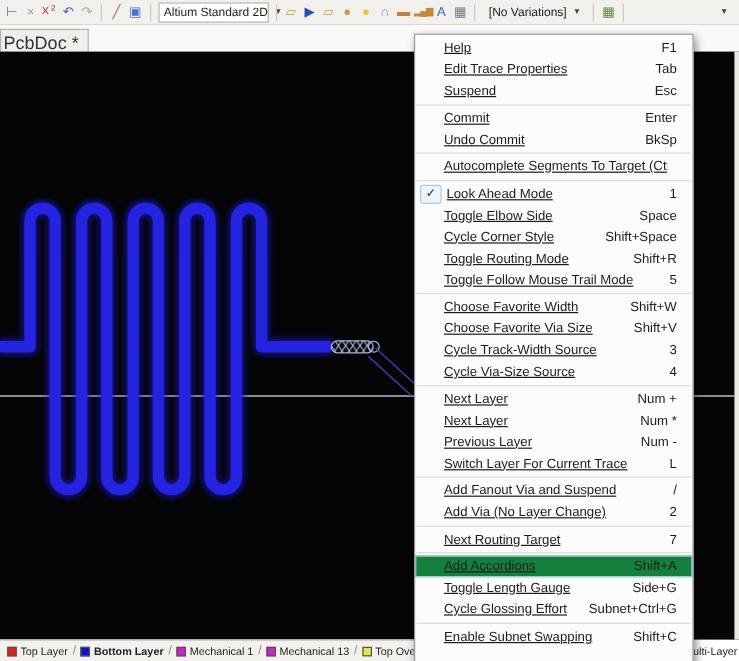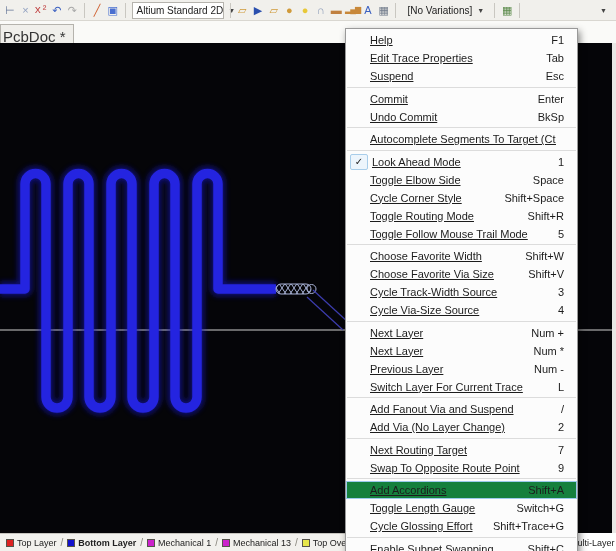--- a/index.html
+++ b/index.html
@@ -276,40 +276,35 @@
       <span class="chk"></span>
       <span class="lbl">Add Via (No Layer Change)</span>
       <span class="sc">2</span>
     </div>
     <div class="msep"></div>
     <div class="mi">
       <span class="chk"></span>
       <span class="lbl">Next Routing Target</span>
       <span class="sc">7</span>
     </div>
-    <div class="mi">
-      <span class="chk"></span>
-      <span class="lbl">Swap To Opposite Route Point</span>
-      <span class="sc">9</span>
-    </div>
     <div class="msep"></div>
     <div class="mi hl">
       <span class="chk"></span>
       <span class="lbl">Add Accordions</span>
       <span class="sc">Shift+A</span>
     </div>
     <div class="mi">
       <span class="chk"></span>
       <span class="lbl">Toggle Length Gauge</span>
-      <span class="sc">Switch+G</span>
+      <span class="sc">Side+G</span>
     </div>
     <div class="mi">
       <span class="chk"></span>
       <span class="lbl">Cycle Glossing Effort</span>
-      <span class="sc">Shift+Trace+G</span>
+      <span class="sc">Subnet+Ctrl+G</span>
     </div>
     <div class="msep"></div>
     <div class="mi">
       <span class="chk"></span>
       <span class="lbl">Enable Subnet Swapping</span>
       <span class="sc">Shift+C</span>
     </div>
   </div>
 
 </body></html>

